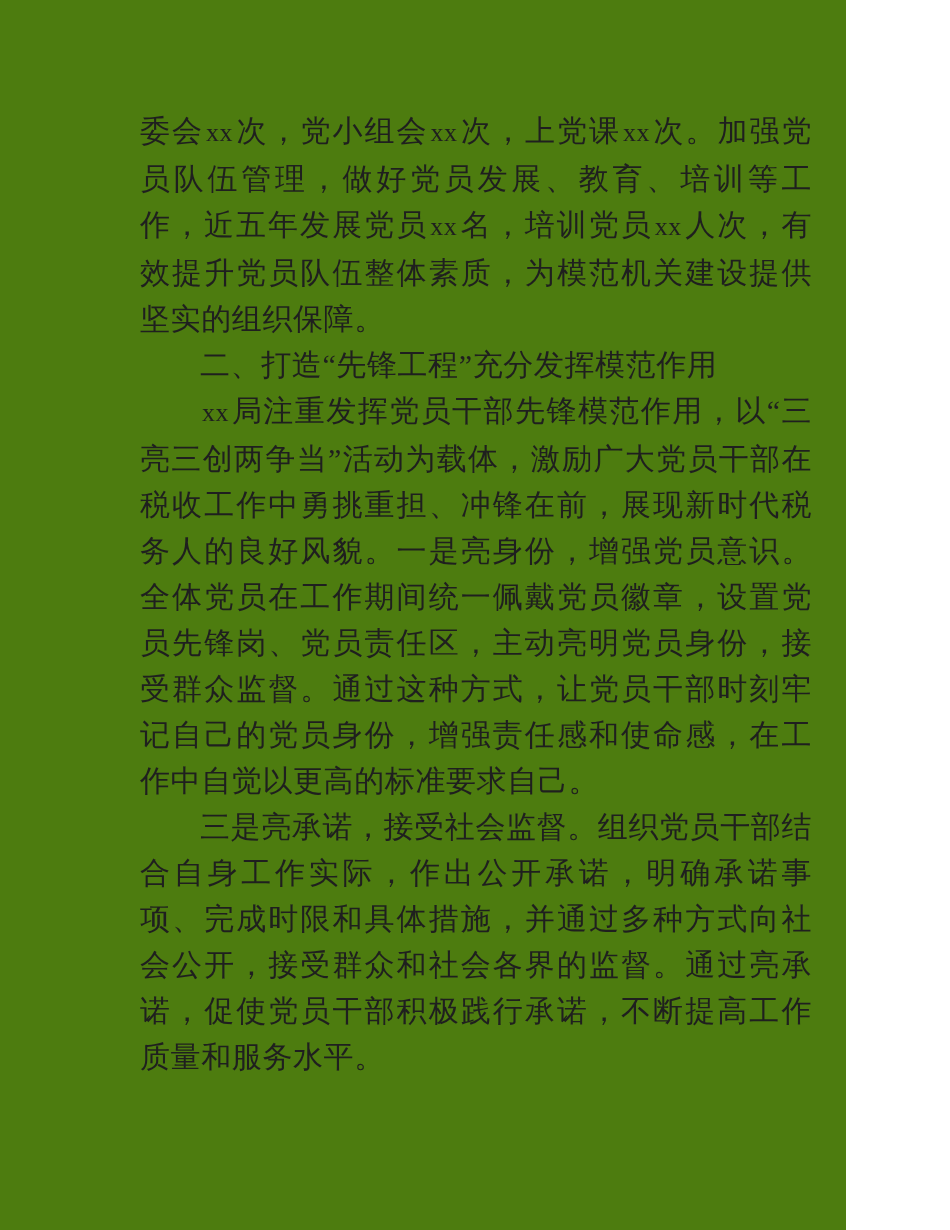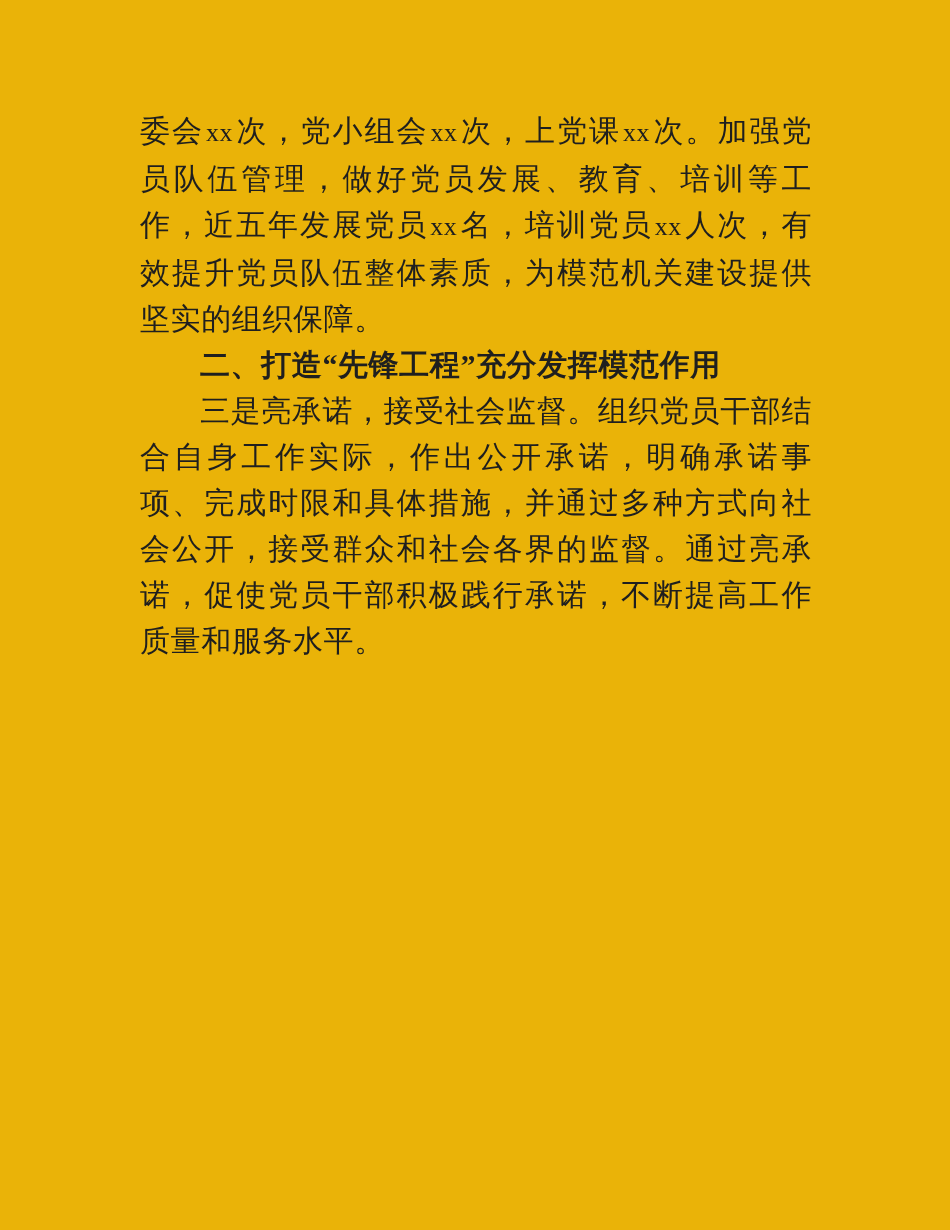--- a/index.html
+++ b/index.html
@@ -11,23 +11,23 @@
   body {
     width: 950px;
     height: 1230px;
     overflow: hidden;
     font-family: "Liberation Serif", "DejaVu Serif", serif;
     color: #1a1a1a;
   }
 
   .page {
     position: relative;
-    width: 950px;
+    width: 846px;
     height: 1230px;
-    background: #eab308;
+    background: #4d7c0f;
     box-sizing: border-box;
   }
 
   .page-body {
     position: absolute;
     left: 140px;
     top: 108px;
     width: 672px;
   }
 
@@ -44,21 +44,21 @@
     word-break: break-all;
     -webkit-font-smoothing: antialiased;
   }
 
   .para.indent {
     text-indent: 2em;
   }
 
   .para.heading {
     text-indent: 2em;
-    font-weight: 700;
+    font-weight: 400;
   }
 
   
   .lat {
     font-family: "Liberation Serif", "DejaVu Serif", serif;
     font-size: 26px;
     letter-spacing: 0.02em;
     padding: 0 2px;
     font-variant: normal;
   }
@@ -78,20 +78,21 @@
 <body>
 
 <div class="page">
 
   <div class="page-body">
 
     <p class="para">委会<span class="lat">xx</span>次，党小组会<span class="lat">xx</span>次，上党课<span class="lat">xx</span>次。加强党员队伍管理，做好党员发展、教育、培训等工作，近五年发展党员<span class="lat">xx</span>名，培训党员<span class="lat">xx</span>人次，有效提升党员队伍整体素质，为模范机关建设提供坚实的组织保障。</p>
 
     <p class="para heading">二、打造“先锋工程”充分发挥模范作用</p>
 
+    <p class="para indent"><span class="lat">xx</span>局注重发挥党员干部先锋模范作用，以“三亮三创两争当”活动为载体，激励广大党员干部在税收工作中勇挑重担、冲锋在前，展现新时代税务人的良好风貌。一是亮身份，增强党员意识。全体党员在工作期间统一佩戴党员徽章，设置党员先锋岗、党员责任区，主动亮明党员身份，接受群众监督。通过这种方式，让党员干部时刻牢记自己的党员身份，增强责任感和使命感，在工作中自觉以更高的标准要求自己。</p>
 
 
     <p class="para indent">三是亮承诺，接受社会监督。组织党员干部结合自身工作实际，作出公开承诺，明确承诺事项、完成时限和具体措施，并通过多种方式向社会公开，接受群众和社会各界的监督。通过亮承诺，促使党员干部积极践行承诺，不断提高工作质量和服务水平。</p>
 
   </div>
 
   <div class="footer"></div>
 
 </div>
 

